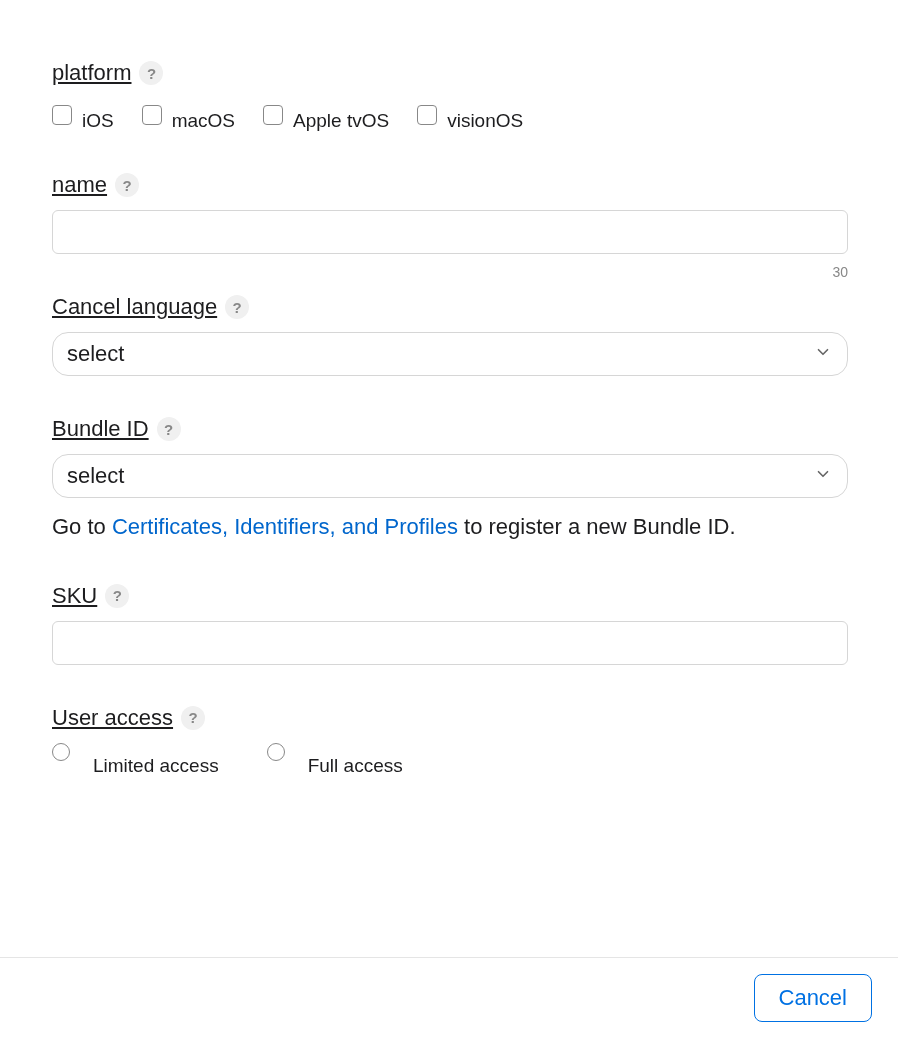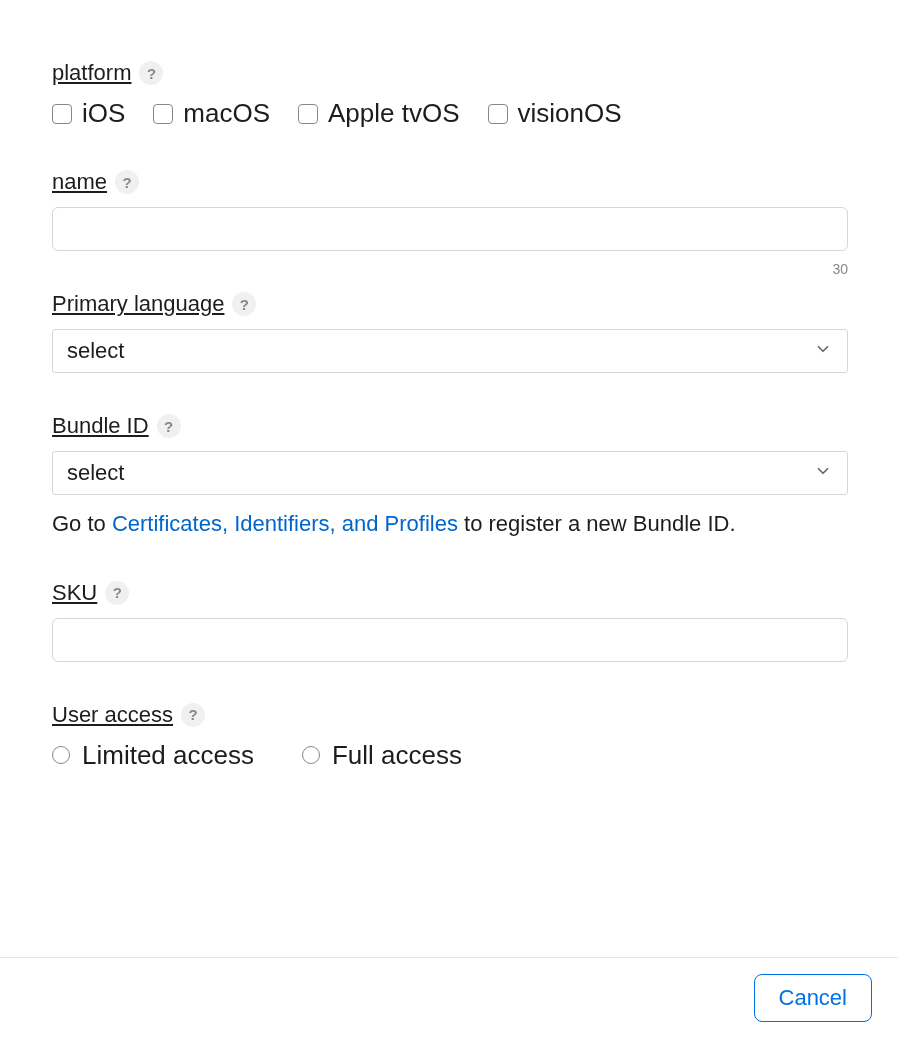--- a/index.html
+++ b/index.html
@@ -64,22 +64,23 @@
     }
     .checkbox-box {
       width: 20px;
       height: 20px;
       border: 1.5px solid #888;
       border-radius: 4px;
       cursor: pointer;
       background: #fff;
     }
     .option-text {
-      font-size: 26px;
-      color: #1d1d1f;
+      font-size: 19px;
+      color: #1d1d1f;
+      margin-top: 12px;
     }
     .text-input {
       width: 100%;
       height: 44px;
       border: 1px solid #d6d6d6;
       border-radius: 6px;
       padding: 0 14px;
       font-size: 20px;
       font-family: inherit;
       background: #fff;
@@ -92,21 +93,21 @@
       margin-top: 10px;
     }
     .select-wrap {
       position: relative;
       width: 100%;
     }
     .select-input {
       width: 100%;
       height: 44px;
       border: 1px solid #d6d6d6;
-      border-radius: 3px;
+      border-radius: 16px;
       padding: 0 44px 0 14px;
       font-size: 22px;
       font-family: inherit;
       background: #fff;
       color: #1d1d1f;
       appearance: none;
       cursor: pointer;
       display: flex;
       align-items: center;
     }
@@ -129,22 +130,21 @@
       text-decoration: none;
       cursor: pointer;
     }
     .radio-row {
       display: flex;
       gap: 48px;
       align-items: center;
     }
     .radio-option {
       display: flex;
-      align-items: center;
-      gap: 12px;
+      gap: 23px;
     }
     .radio-circle {
       width: 18px;
       height: 18px;
       border: 1.5px solid #888;
       border-radius: 50%;
       cursor: pointer;
       background: #fff;
     }
     .footer {
@@ -224,21 +224,21 @@
     <div class="field-label-row">
       <span class="field-label">name</span>
       <span class="help-badge">?</span>
     </div>
     <input type="text" class="text-input" value="" style="">
     <div class="counter">30</div>
   </div>
 
   <div class="lang-group">
     <div class="field-label-row">
-      <span class="field-label">Primary language</span>
+      <span class="field-label">Cancel language</span>
       <span class="help-badge">?</span>
     </div>
     <div class="select-wrap">
       <div class="select-input">select</div>
       <span class="chevron">
         <svg width="18" height="18" viewBox="0 0 24 24" fill="none" stroke="currentColor" stroke-width="2.2" stroke-linecap="round" stroke-linejoin="round">
             <polyline points="6 9 12 15 18 9"></polyline>
           </svg>
       </span>
     </div>

